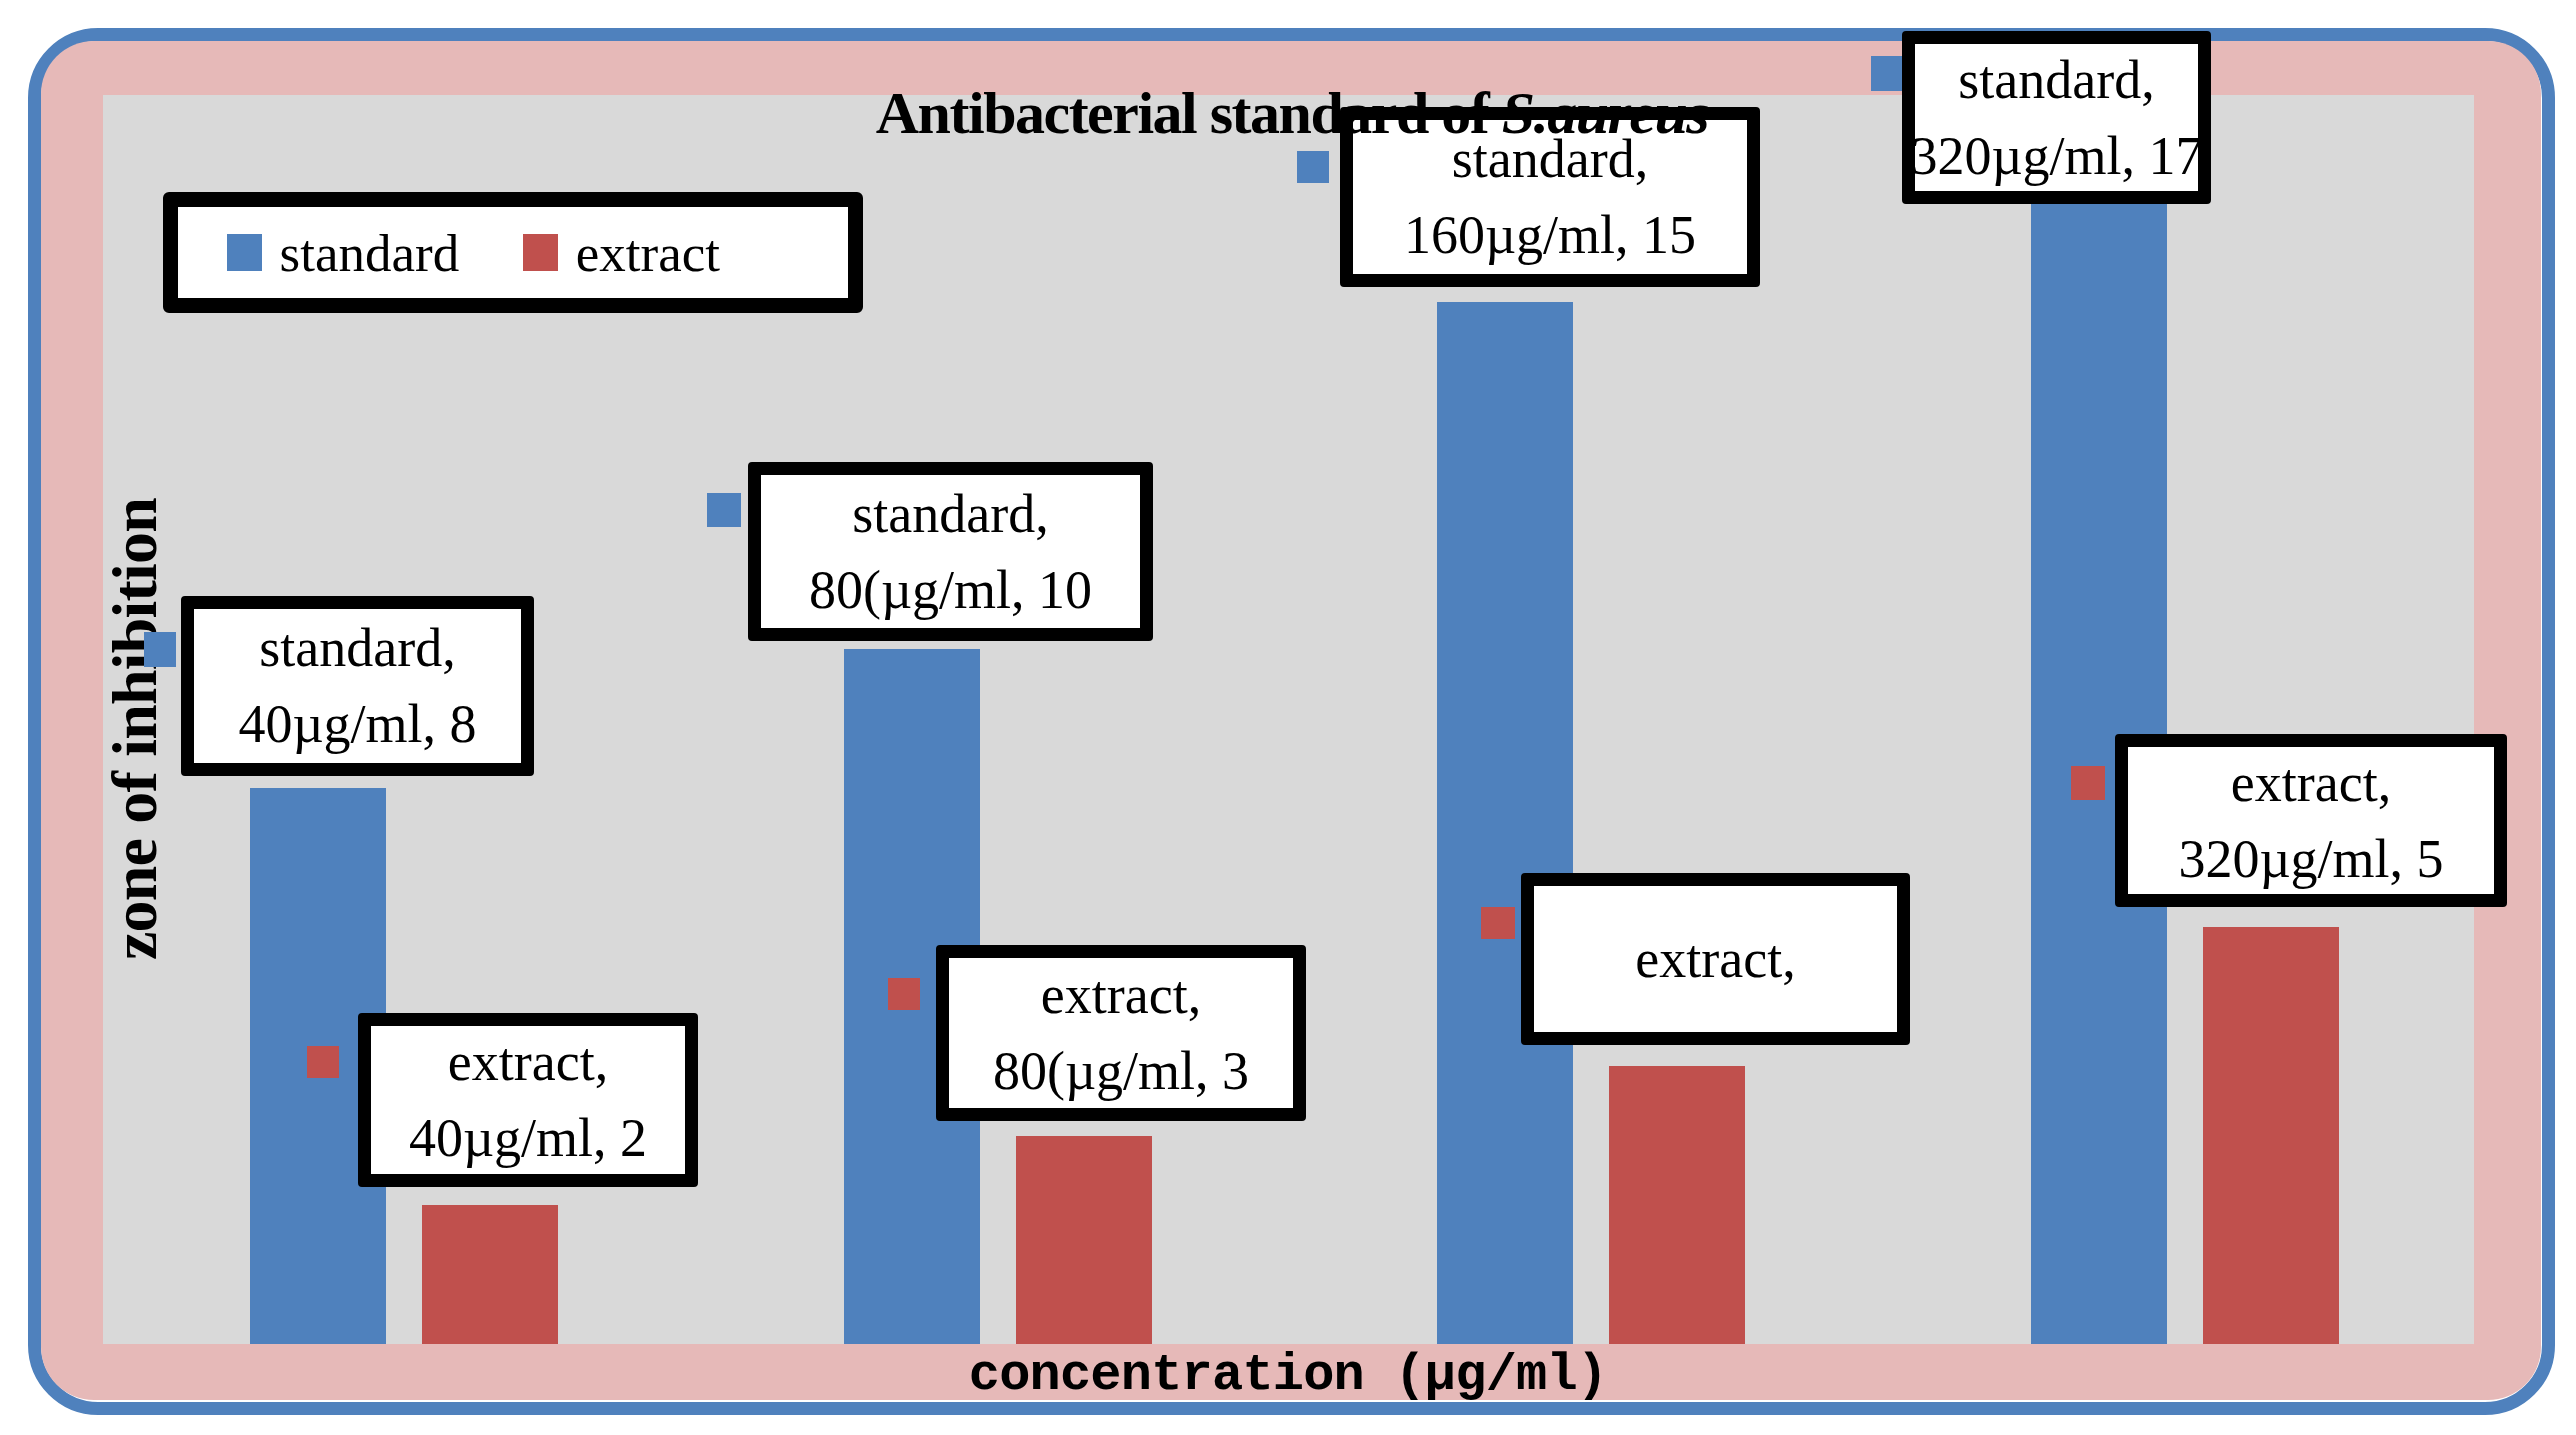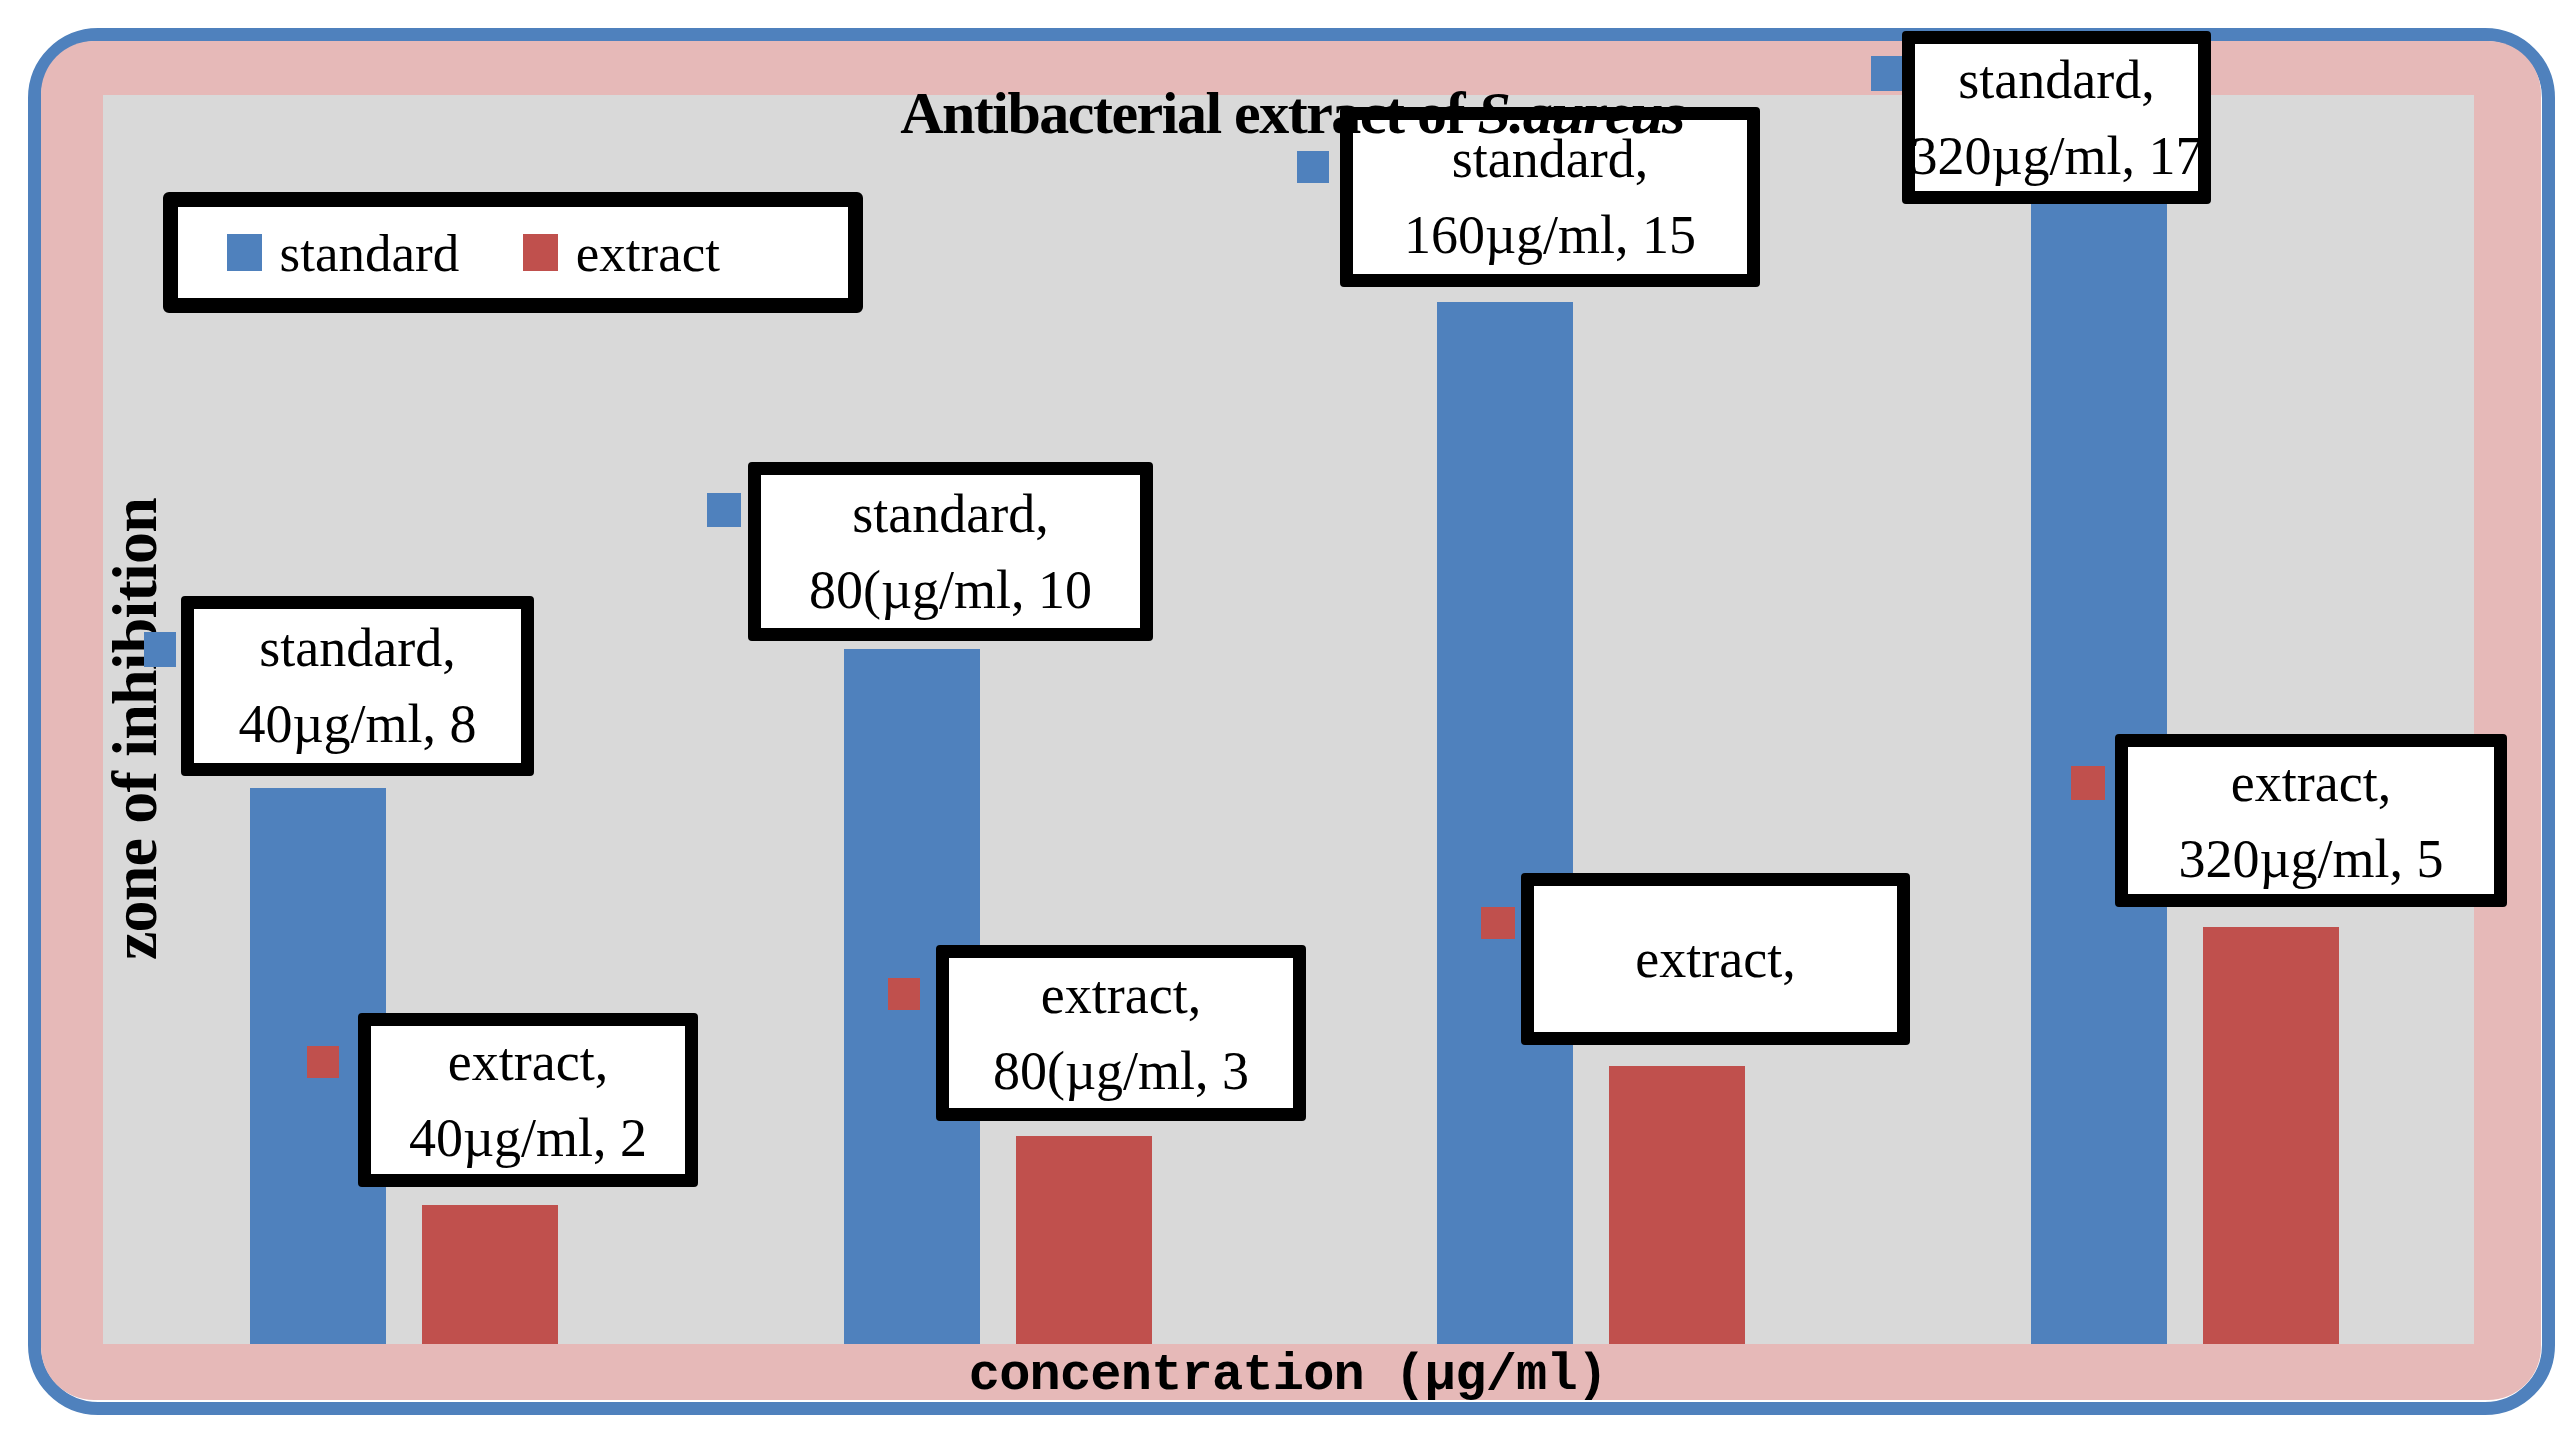--- a/index.html
+++ b/index.html
@@ -48,21 +48,21 @@
 <body>
 
 <div id="canvas">
   <div class="frame"></div>
   <div class="band"></div>
   <div class="plot"></div>
 
   <div class="axis-label" id="ylabel">zone of inhibition</div>
   <div class="axis-label" id="xlabel">concentration (µg/ml)</div>
 
-  <div id="chart-title"><span liste="">Antibacterial extract of </span><span class="emph">S.aureus</span></div>
+  <div id="chart-title"><span liste="">Antibacterial standard of </span><span class="emph">S.aureus</span></div>
 
   <div id="legend">
     <div class="legend-entry">
       <span class="swatch" id="sw-standard" style="background: rgb(79, 129, 189);"></span>
       <span>standard</span>
     </div>
     <div class="legend-entry">
       <span class="swatch" id="sw-extract" style="background: rgb(192, 80, 77);"></span>
       <span>extract</span>
     </div>

